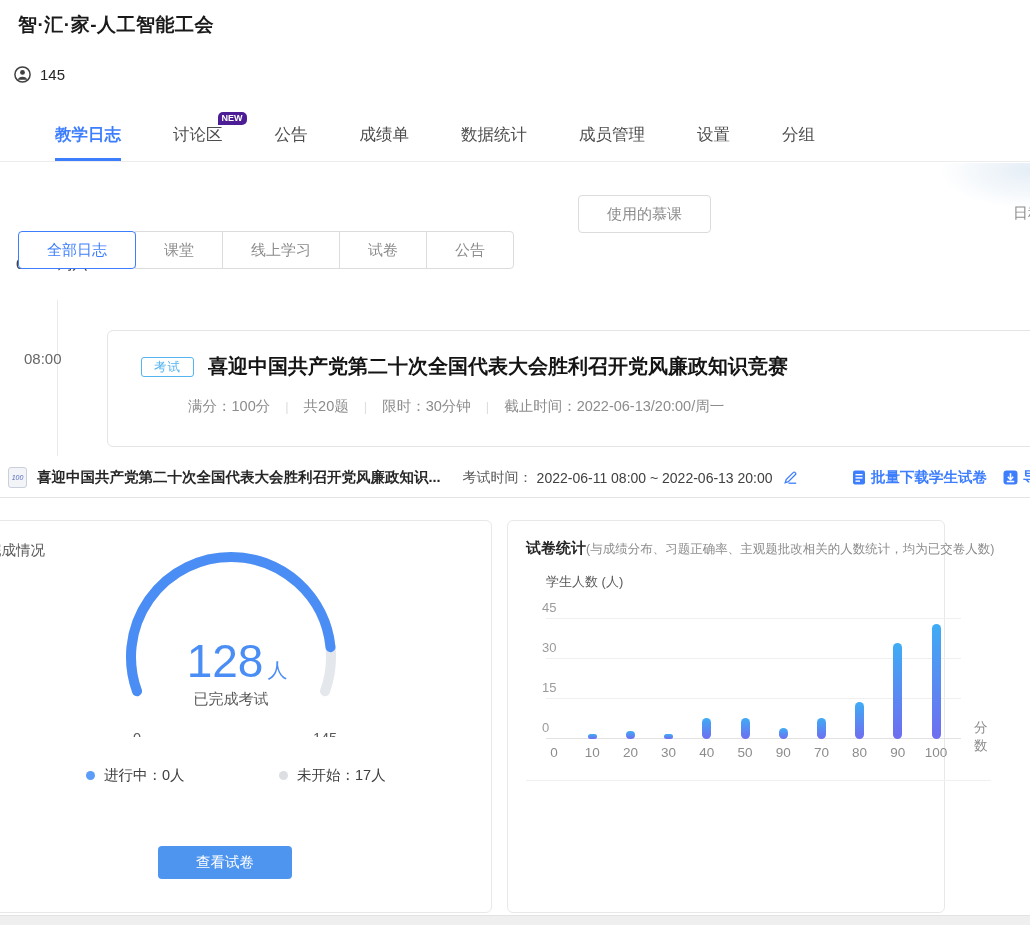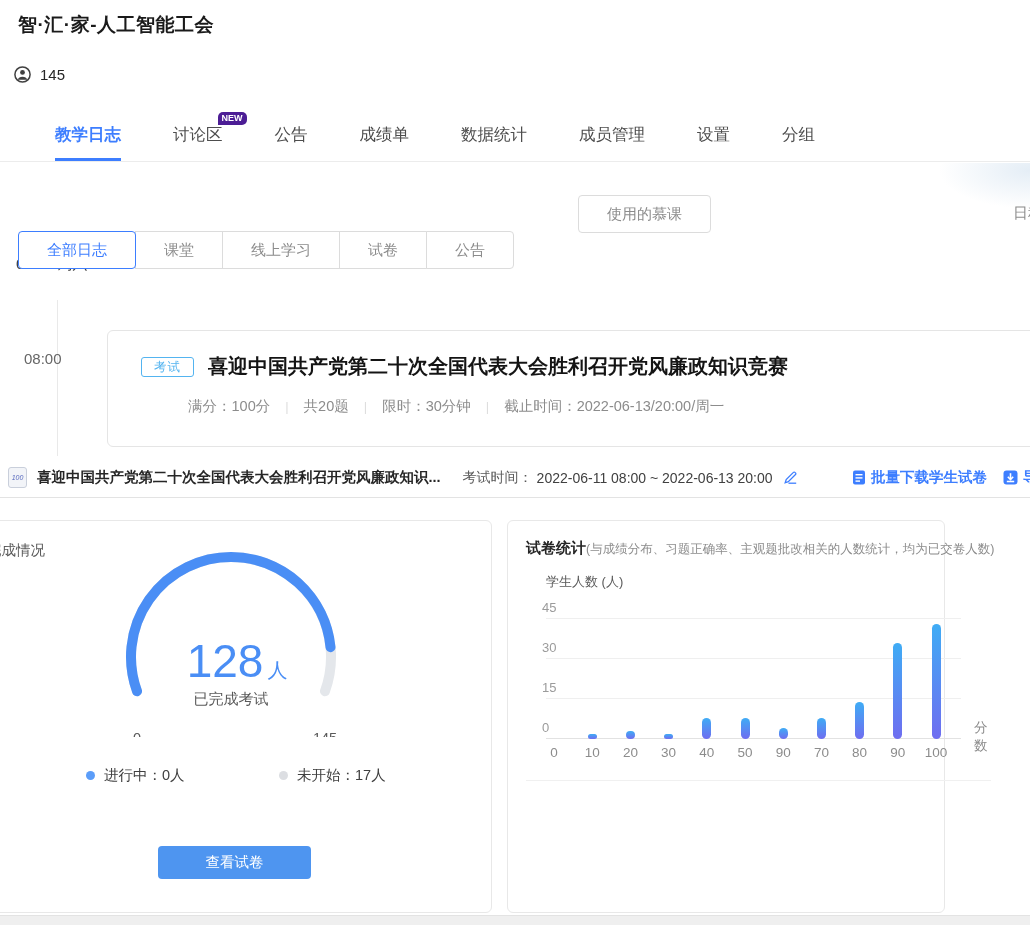--- a/index.html
+++ b/index.html
@@ -50,21 +50,21 @@
   .blue-link { display:flex; align-items:center; gap:5px; color:#3d7eff; font-size:14.5px; font-weight:700; cursor:pointer; }
   
   .card { position:absolute; background:#fff; border:1px solid #e8e8e8; border-radius:6px; }
   #left-card  { left:-40px; top:520px; width:532px; height:393px; }
   #right-card { left:507px;  top:520px; width:438px; height:393px; }
   .card-title { position:absolute; left:26px; top:20px; font-size:14.5px; color:#595959; }
   
   #gauge-svg { position:absolute; left:135px; top:16px; }
   .legend-item { position:absolute; display:flex; align-items:center; gap:9px; font-size:14.5px; color:#404040; }
   .legend-dot { width:9px; height:9px; border-radius:50%; flex:none; }
-  #view-paper-btn { position:absolute; left:197px; top:325px; width:153px; height:33px; background:#4e95f0; border:none; border-radius:4px; color:#fff; font-size:14.5px; font-family:inherit; cursor:pointer; }
+  #view-paper-btn { position:absolute; left:197px; top:325px; width:134px; height:33px; background:#4e95f0; border:none; border-radius:4px; color:#fff; font-size:14.5px; font-family:inherit; cursor:pointer; }
   
   #stats-title-row { position:absolute; left:18px; top:18px; white-space:nowrap; }
   #stats-title { font-size:15px; font-weight:700; color:#262626; }
   #stats-subtitle { font-size:12.5px; color:#8c8c8c; }
   #chart-ylabel { position:absolute; left:38px; top:52px; font-size:13px; color:#595959; }
   #plot { position:absolute; left:38px; top:88px; width:420px; height:130px; }
   .gridline { position:absolute; left:0; width:415px; height:1px; background:#efefef; }
   .gridline.axis { background:#e2e2e2; }
   .ytick { position:absolute; left:-4px; font-size:13px; color:#9b9b9b; }
   .bar { position:absolute; width:9px; border-radius:4.5px; background:linear-gradient(180deg,#3facf5,#6f6df0); bottom:0; }

